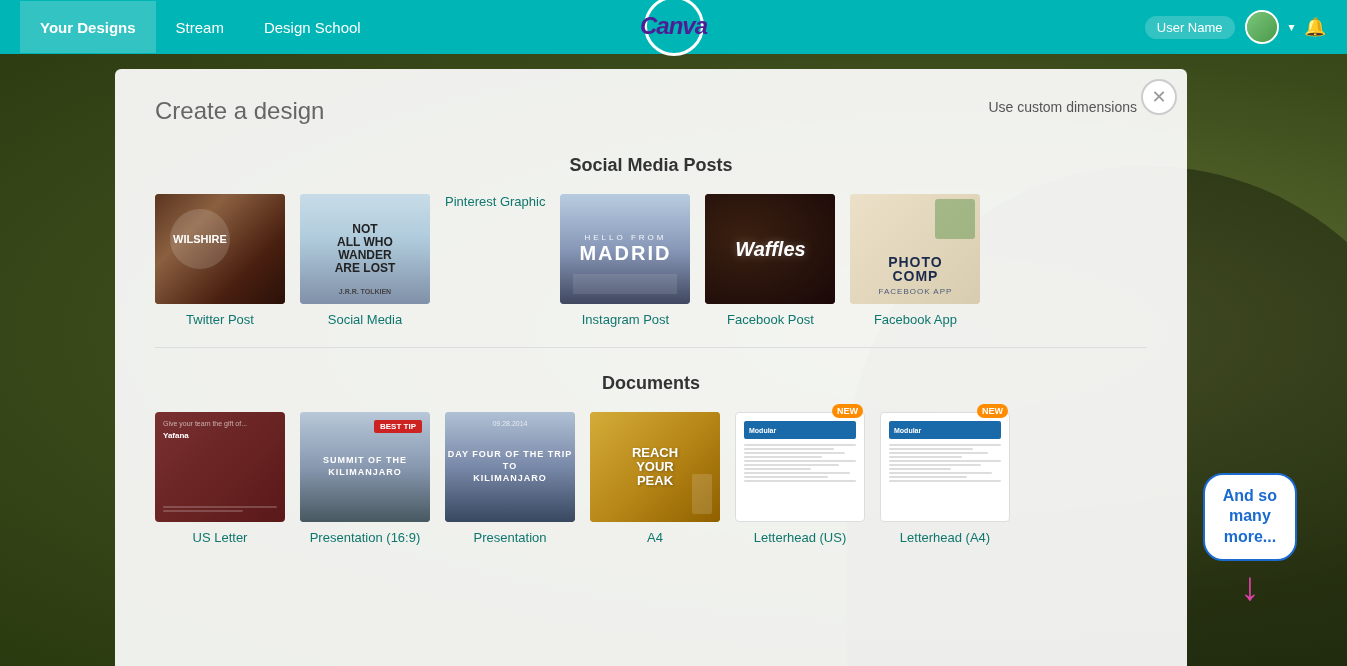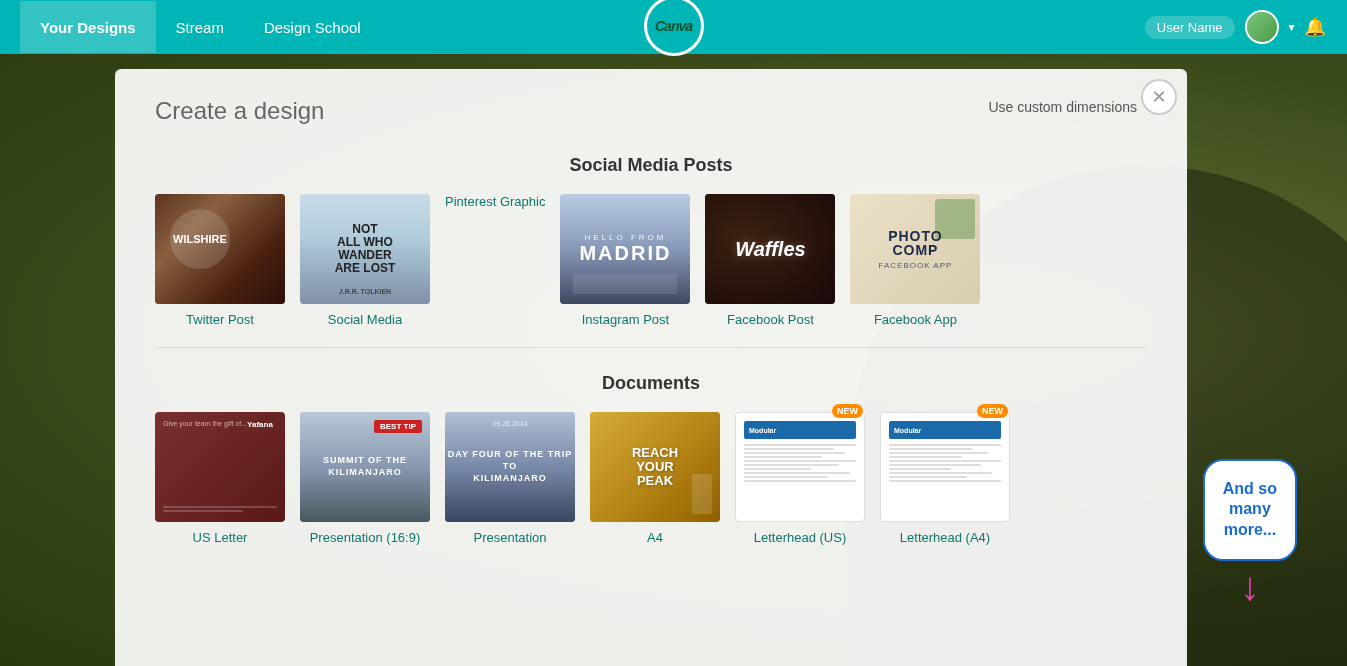--- a/index.html
+++ b/index.html
@@ -77,22 +77,22 @@
       border-radius: 50%;
       border: 3px solid white;
       display: flex;
       align-items: center;
       justify-content: center;
       top: -4px;
       z-index: 20;
     }
 
     .logo-text {
-      color: #14532d;
-      font-size: 14px;
+      color: #4c1d95;
+      font-size: 24px;
       font-style: italic;
       font-weight: bold;
       letter-spacing: -1px;
     }
 
     .header-right {
       display: flex;
       align-items: center;
       gap: 10px;
       margin-left: auto;
@@ -294,21 +294,21 @@
       display: flex;
       flex-direction: column;
       align-items: center;
       gap: 5px;
     }
 
     .callout-bubble {
       background: white;
       border: 2px solid #1a6ad0;
       border-radius: 20px;
-      padding: 18px 18px;
+      padding: 11px 18px;
       color: #1a6ad0;
       font-size: 16px;
       font-weight: bold;
       text-align: center;
       line-height: 1.3;
     }
 
     .callout-arrow {
       color: #e040aa;
       font-size: 40px;
@@ -410,42 +410,42 @@
 
         <div class="template-item">
           <div class="template-thumb" style="background:#1a0a05;display:flex;align-items:center;justify-content:center;position:relative;overflow:hidden;">
             <div style="position:absolute;inset:0;background:radial-gradient(ellipse at 30% 40%,#3a2010 0%,#1a0808 100%);"></div>
             <div style="position:relative;z-index:1;color:white;font-size:20px;font-style:italic;font-weight:bold;text-align:center;line-height:1.0;text-shadow:0 0 10px rgba(255,255,255,0.3);">Waffles</div>
           </div>
           <span class="template-label">Facebook Post</span>
         </div>
 
         <div class="template-item">
-          <div class="template-thumb" style="background:#e8dcc8;display:flex;flex-direction:column;align-items:center;justify-content:center;position:relative;overflow:hidden;padding:8px;">
+          <div class="template-thumb" style="background:#e8dcc8;display:flex;flex-direction:column;align-items:center;justify-content:flex-end;position:relative;overflow:hidden;padding:8px;">
             <div style="position:absolute;inset:0;background:linear-gradient(135deg,#ece0c8 0%,#d8ccb0 100%);"></div>
             <div style="position:relative;z-index:1;text-align:center;">
               <div style="color:#1a2a4a;font-size:14px;font-weight:900;letter-spacing:1px;line-height:1.0;">PHOTO<br>COMP</div>
               <div style="color:#4a5a7a;font-size:8px;margin-top:4px;letter-spacing:1px;">FACEBOOK APP</div>
             </div>
             <div style="position:absolute;right:5px;top:5px;width:40px;height:40px;border-radius:3px;background:rgba(100,150,80,0.5);"></div>
           </div>
           <span class="template-label">Facebook App</span>
         </div>
 
       </div>
     </div>
 
     <hr class="divider">
 
     <div>
       <div class="section-title">Documents</div>
       <div class="templates-row">
 
         <div class="template-item">
-          <div class="template-thumb" style="background:linear-gradient(135deg,#7a3030 0%,#5a1818 100%);display:flex;flex-direction:row;align-items:flex-start;justify-content:flex-start;padding:8px;position:relative;">
+          <div class="template-thumb" style="background:linear-gradient(135deg,#7a3030 0%,#5a1818 100%);display:flex;flex-direction:column;align-items:flex-start;justify-content:flex-start;padding:8px;position:relative;">
             <div style="color:rgba(255,255,255,0.6);font-size:7px;margin-bottom:4px;">Give your team the gift of...</div>
             <div style="color:white;font-size:8px;font-weight:bold;">Yafana</div>
             <div style="position:absolute;bottom:10px;left:8px;right:8px;display:flex;flex-direction:column;gap:2px;">
               <div style="background:rgba(255,255,255,0.2);height:2px;border-radius:1px;"></div>
               <div style="background:rgba(255,255,255,0.2);height:2px;border-radius:1px;width:70%;"></div>
             </div>
           </div>
           <span class="template-label">US Letter</span>
         </div>
 

